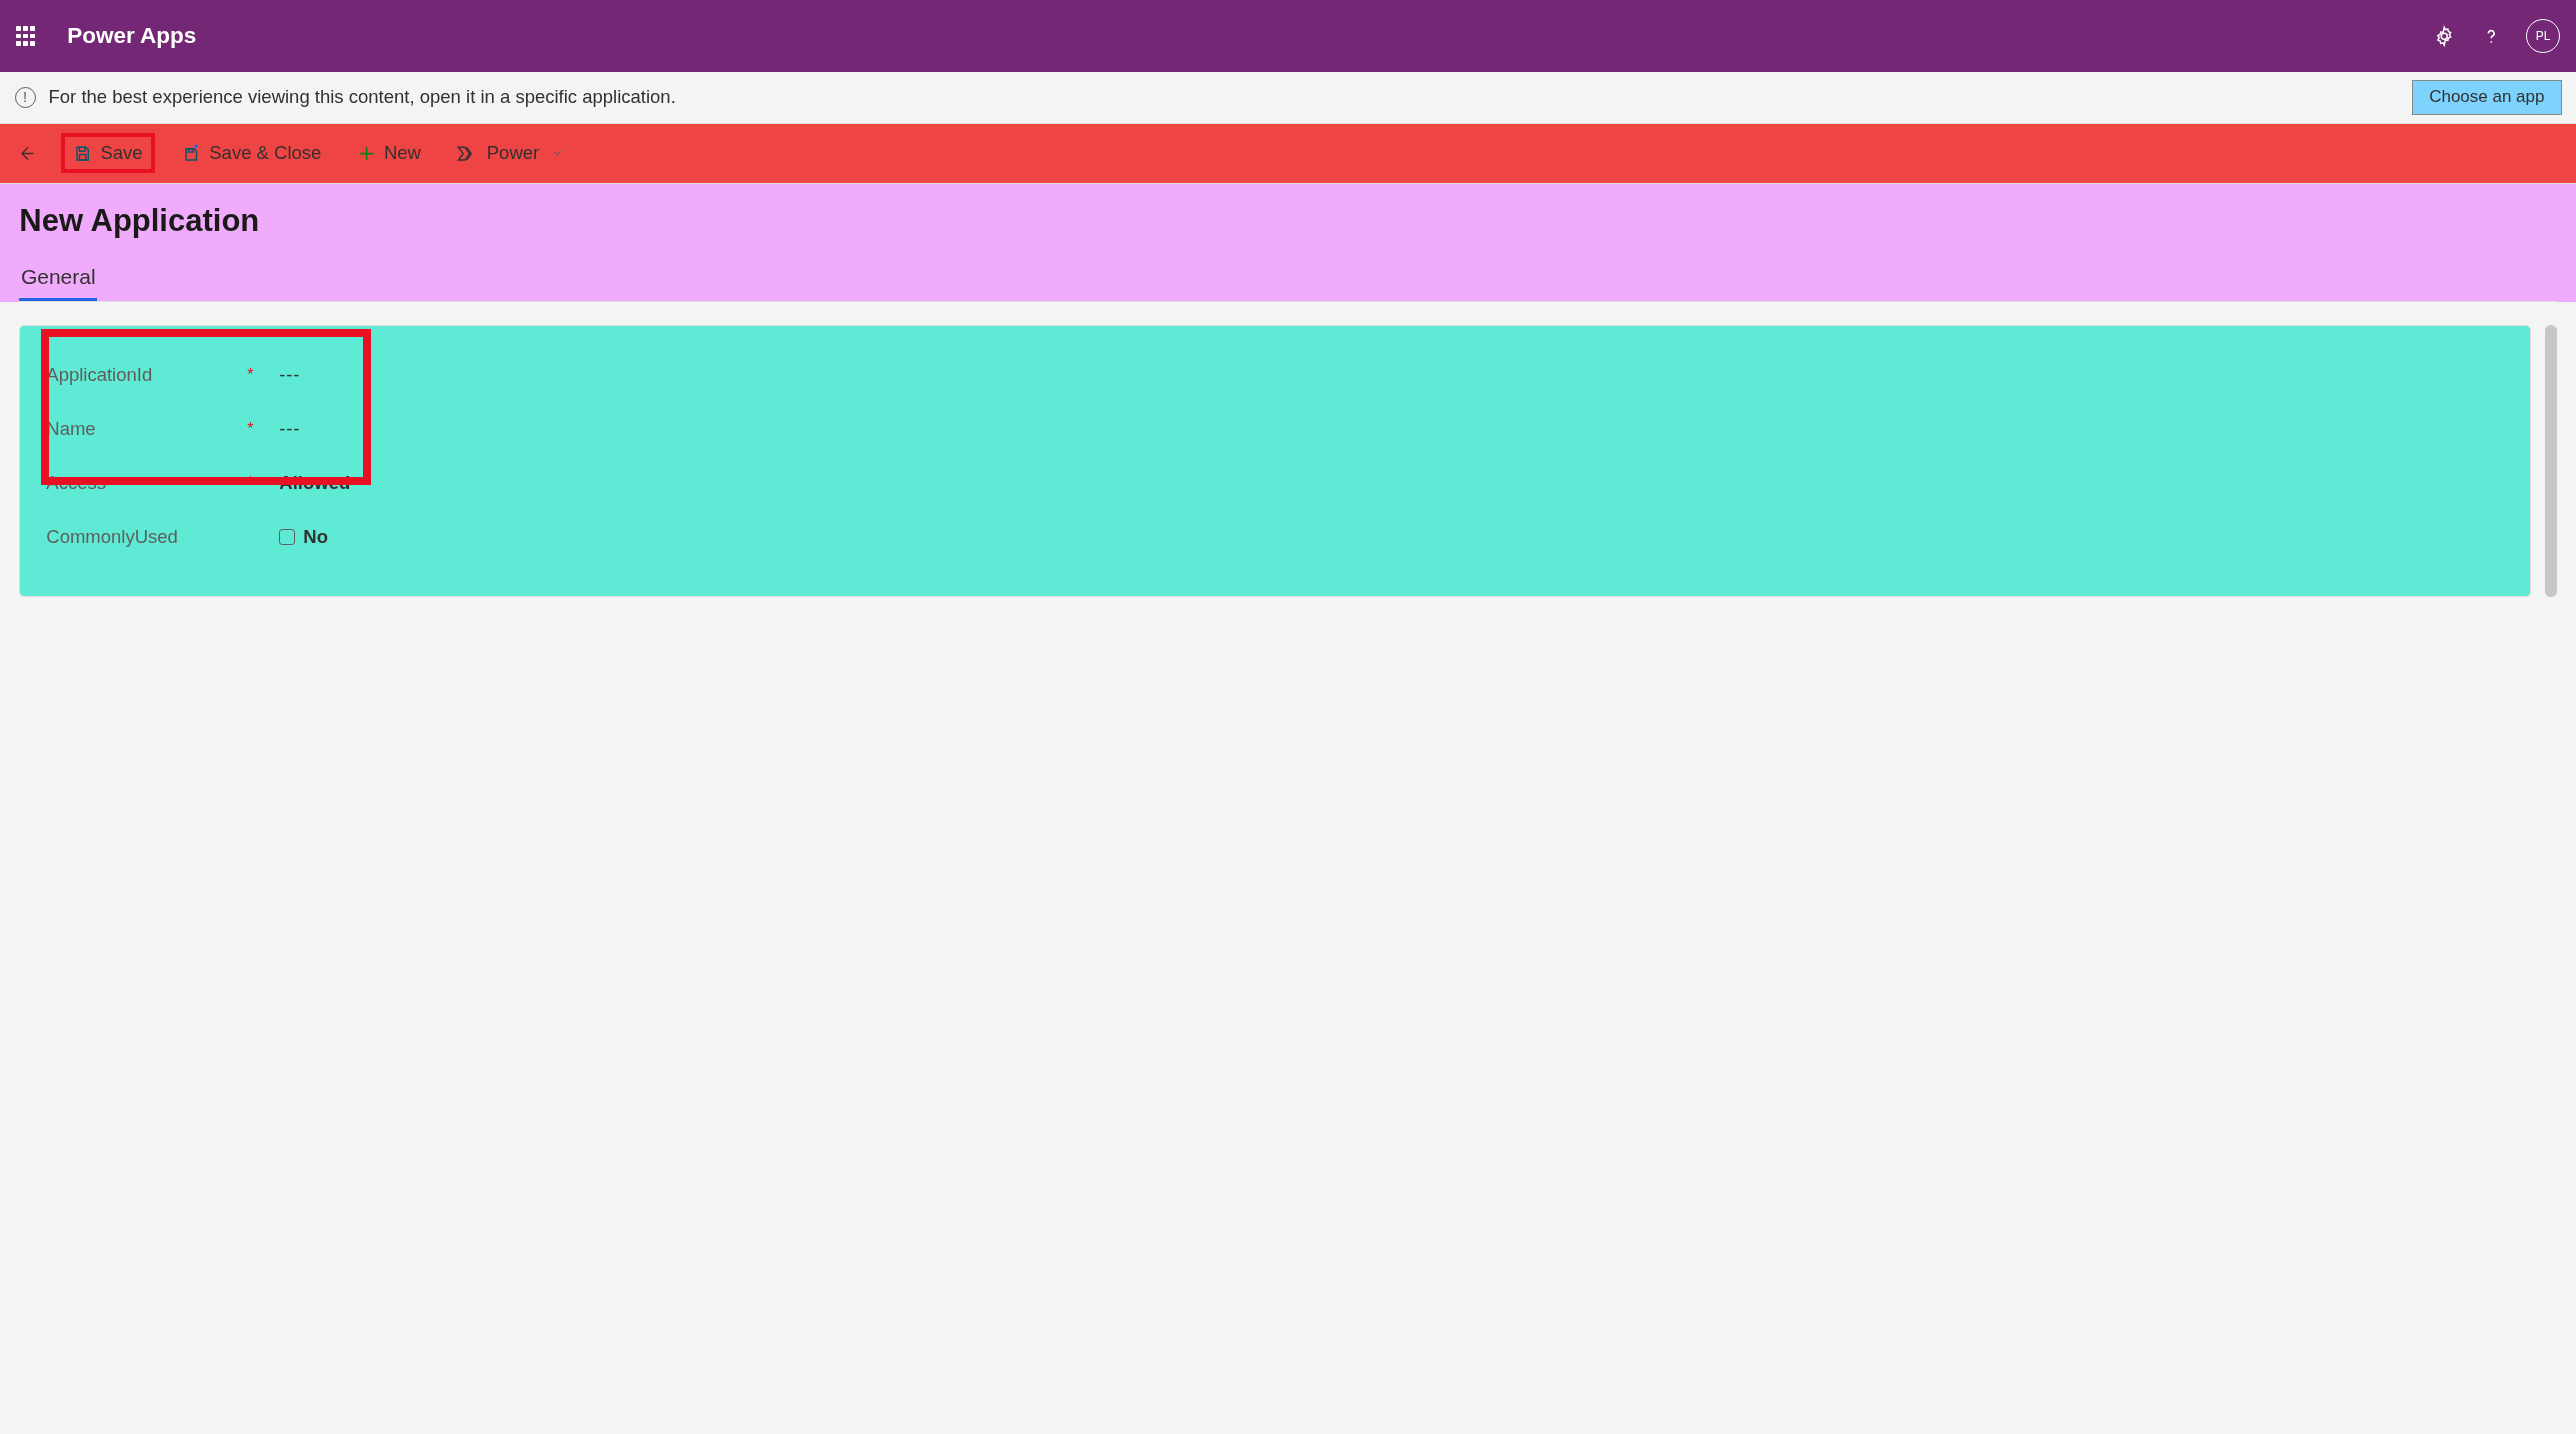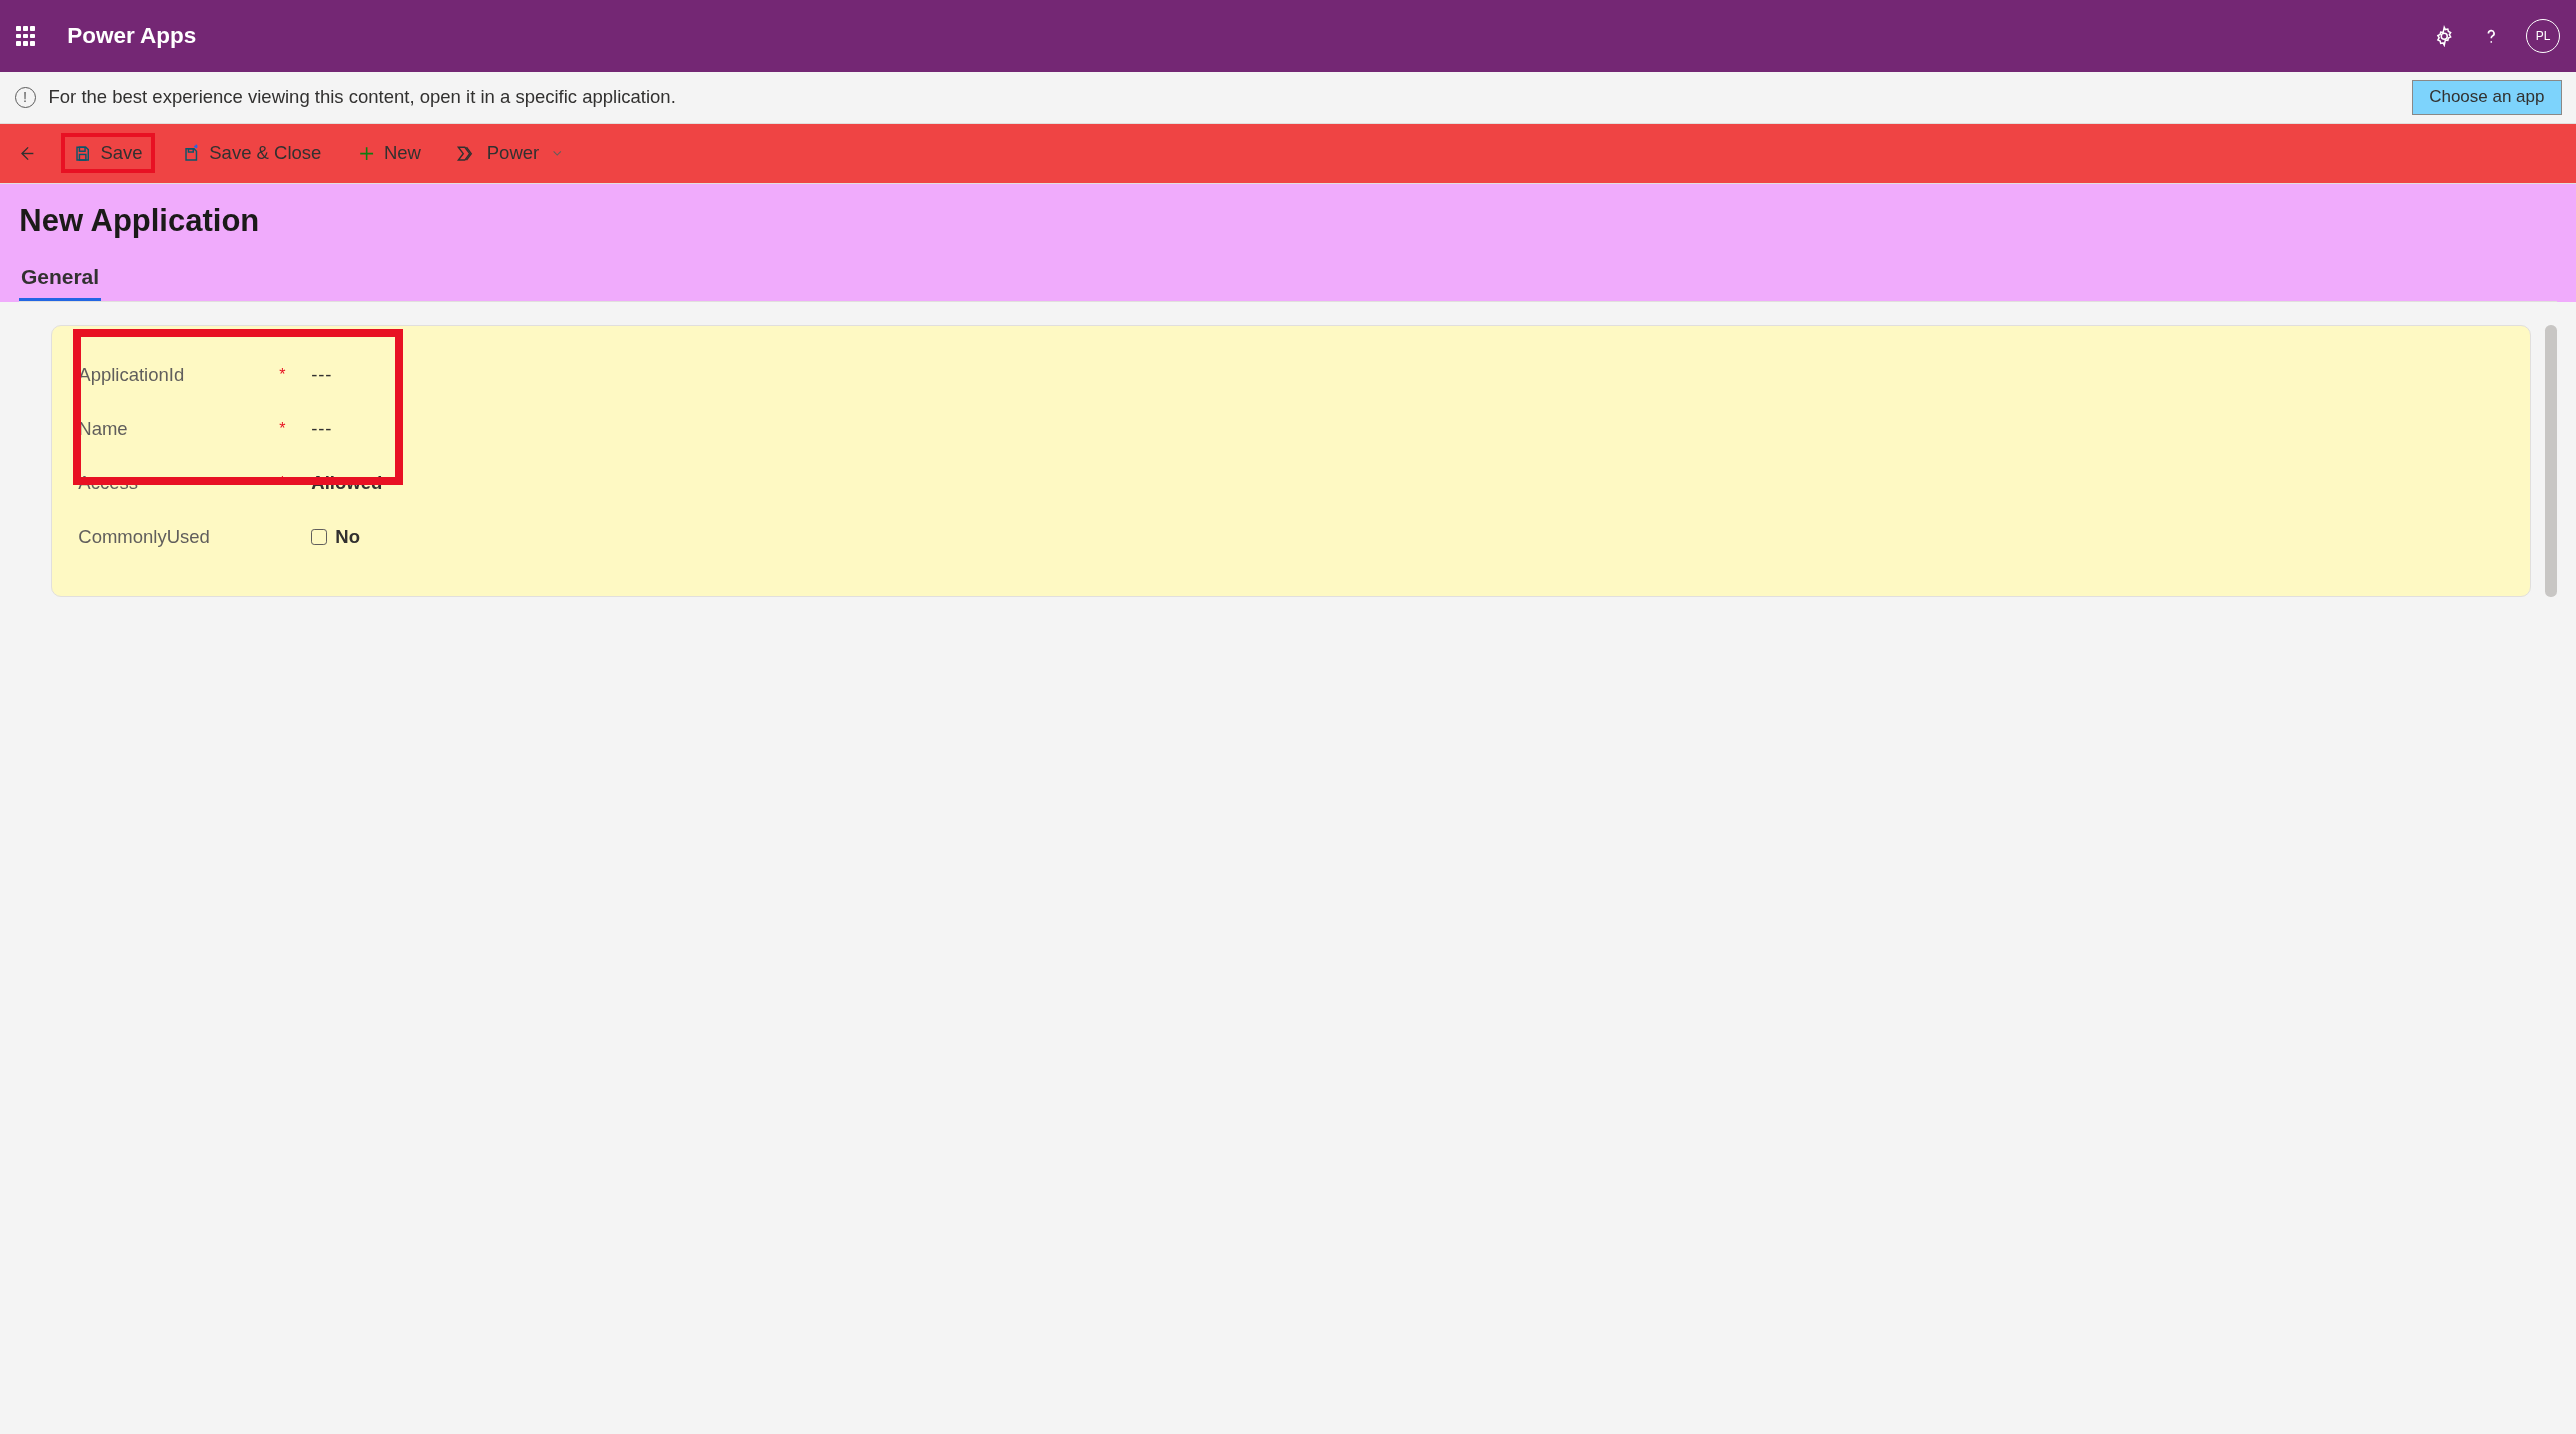--- a/index.html
+++ b/index.html
@@ -122,42 +122,41 @@
     font-weight: 700;
     color: #1b1a19;
     margin-bottom: 19.3px;
   }
   .tabs {
     display: flex;
     border-bottom: 0.8px solid #e1dfdd;
   }
   .tab {
     font-size: 21px;
-    font-weight: 700;
+    font-weight: 400;
     padding: 6.4px 1.6px 9.6px 1.6px;
     cursor: pointer;
     border-bottom: 3.2px solid transparent;
     margin-right: 10px;
     text-align: center;
   }
   .tab.active {
     border-bottom: 3.2px solid #2266e3;
   }
   .form-card-wrapper {
     padding: 22.5px 19.3px 19.3px 19.3px;
     display: flex;
   }
   .form-card {
     flex: 1;
     border: 0.8px solid #e1dfdd;
-    border-radius: 10px;
-    background: #fef9c3;
+    border-radius: 5px;
+    background: #5eead4;
     padding: 22.5px 26px 32px 26px;
     position: relative;
-    margin-left: 32px;
   }
   .form-row {
     display: flex;
     align-items: center;
     padding: 16px 0;
   }
   .form-label {
     width: 201px;
     font-size: 18.5px;
     color: #605e5c;

